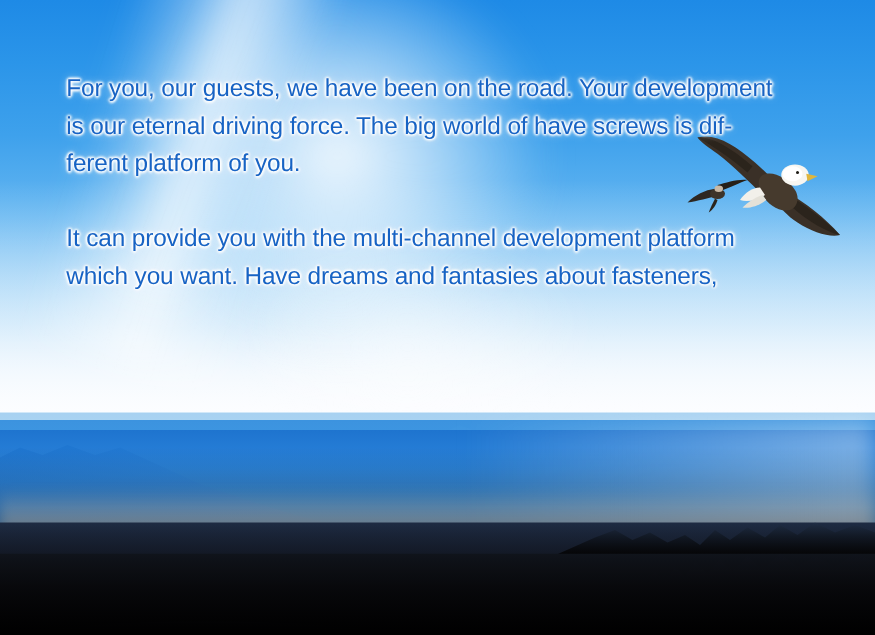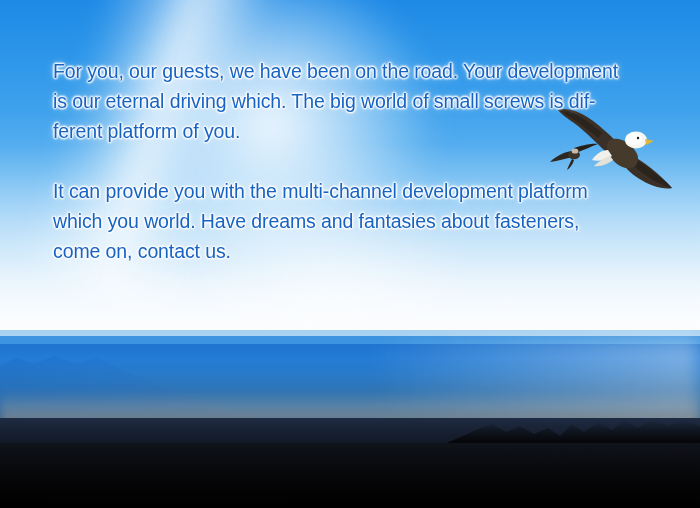--- a/index.html
+++ b/index.html
@@ -265,25 +265,24 @@
     <path fill="#262019" d="M50,6 C44,8 36,12 28,15 L26,10 C33,8 43,5 50,6 Z"></path>
     <ellipse cx="26" cy="17" rx="6" ry="4.2" fill="#3d342a"></ellipse>
     <ellipse cx="27" cy="13" rx="3.4" ry="2.6" fill="#c9b9a6"></ellipse>
     <path fill="#2b241c" d="M24,21 C22,25 20,29 19,32 C22,30 25,26 26,22 Z"></path>
   </svg>
 
   <div class="copy">
 
     <p class="para glow">
       <span class="ln">For you, our guests, we have been on the road. Your development</span>
-      <span class="ln">is our eternal driving which. The big world of small screws is dif-</span>
+      <span class="ln">is our eternal driving force. The big world of have screws is dif-</span>
       <span class="ln">ferent platform of you.</span>
     </p>
 
     <p class="para glow">
       <span class="ln">It can provide you with the multi-channel development platform</span>
-      <span class="ln">which you world. Have dreams and fantasies about fasteners,</span>
-      <span class="ln">come on, contact us.</span>
+      <span class="ln">which you want. Have dreams and fantasies about fasteners,</span>
     </p>
 
 
   </div>
 </div>
 
 </body></html>

